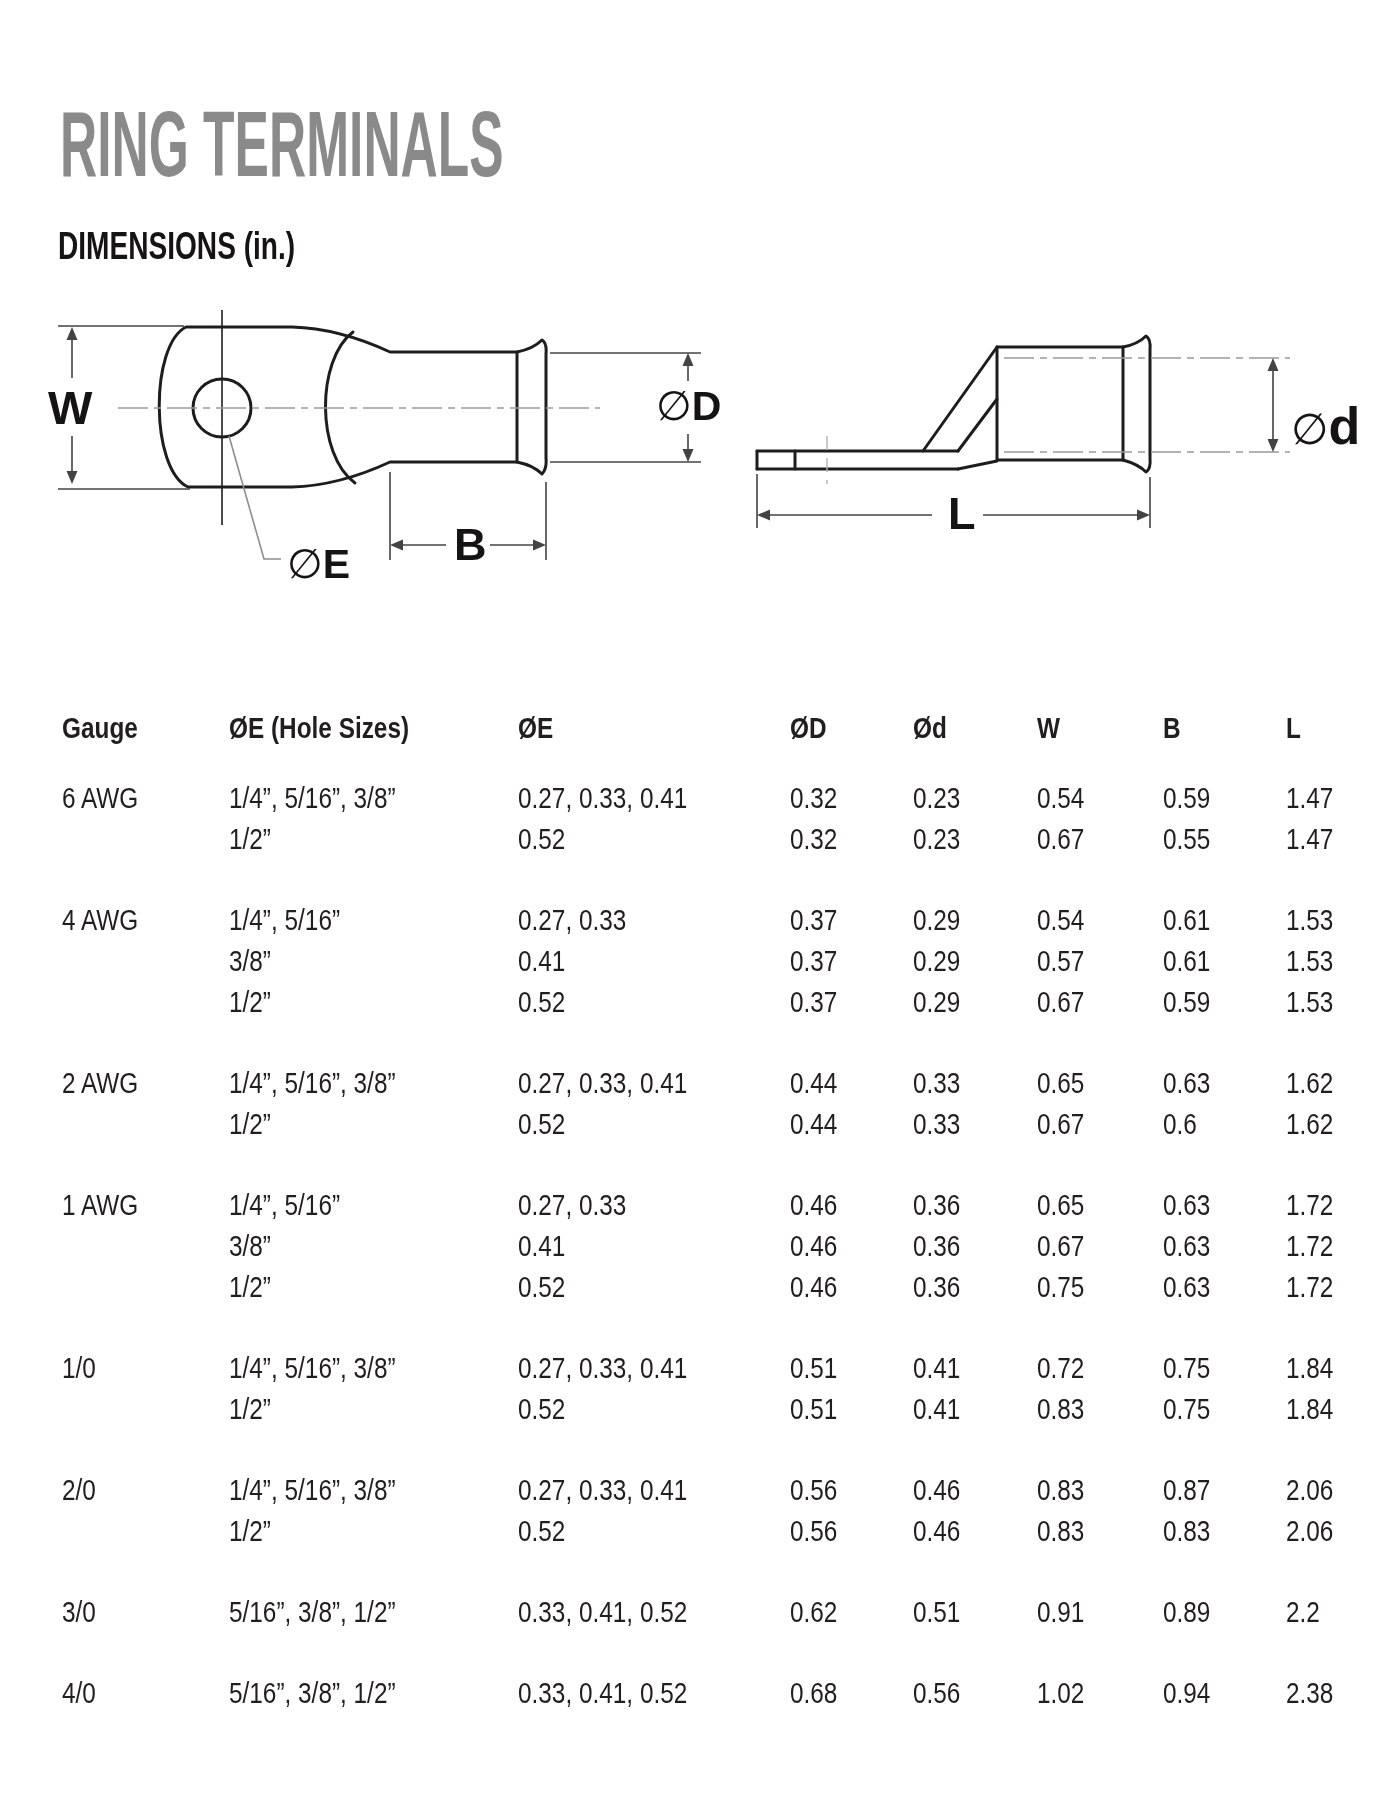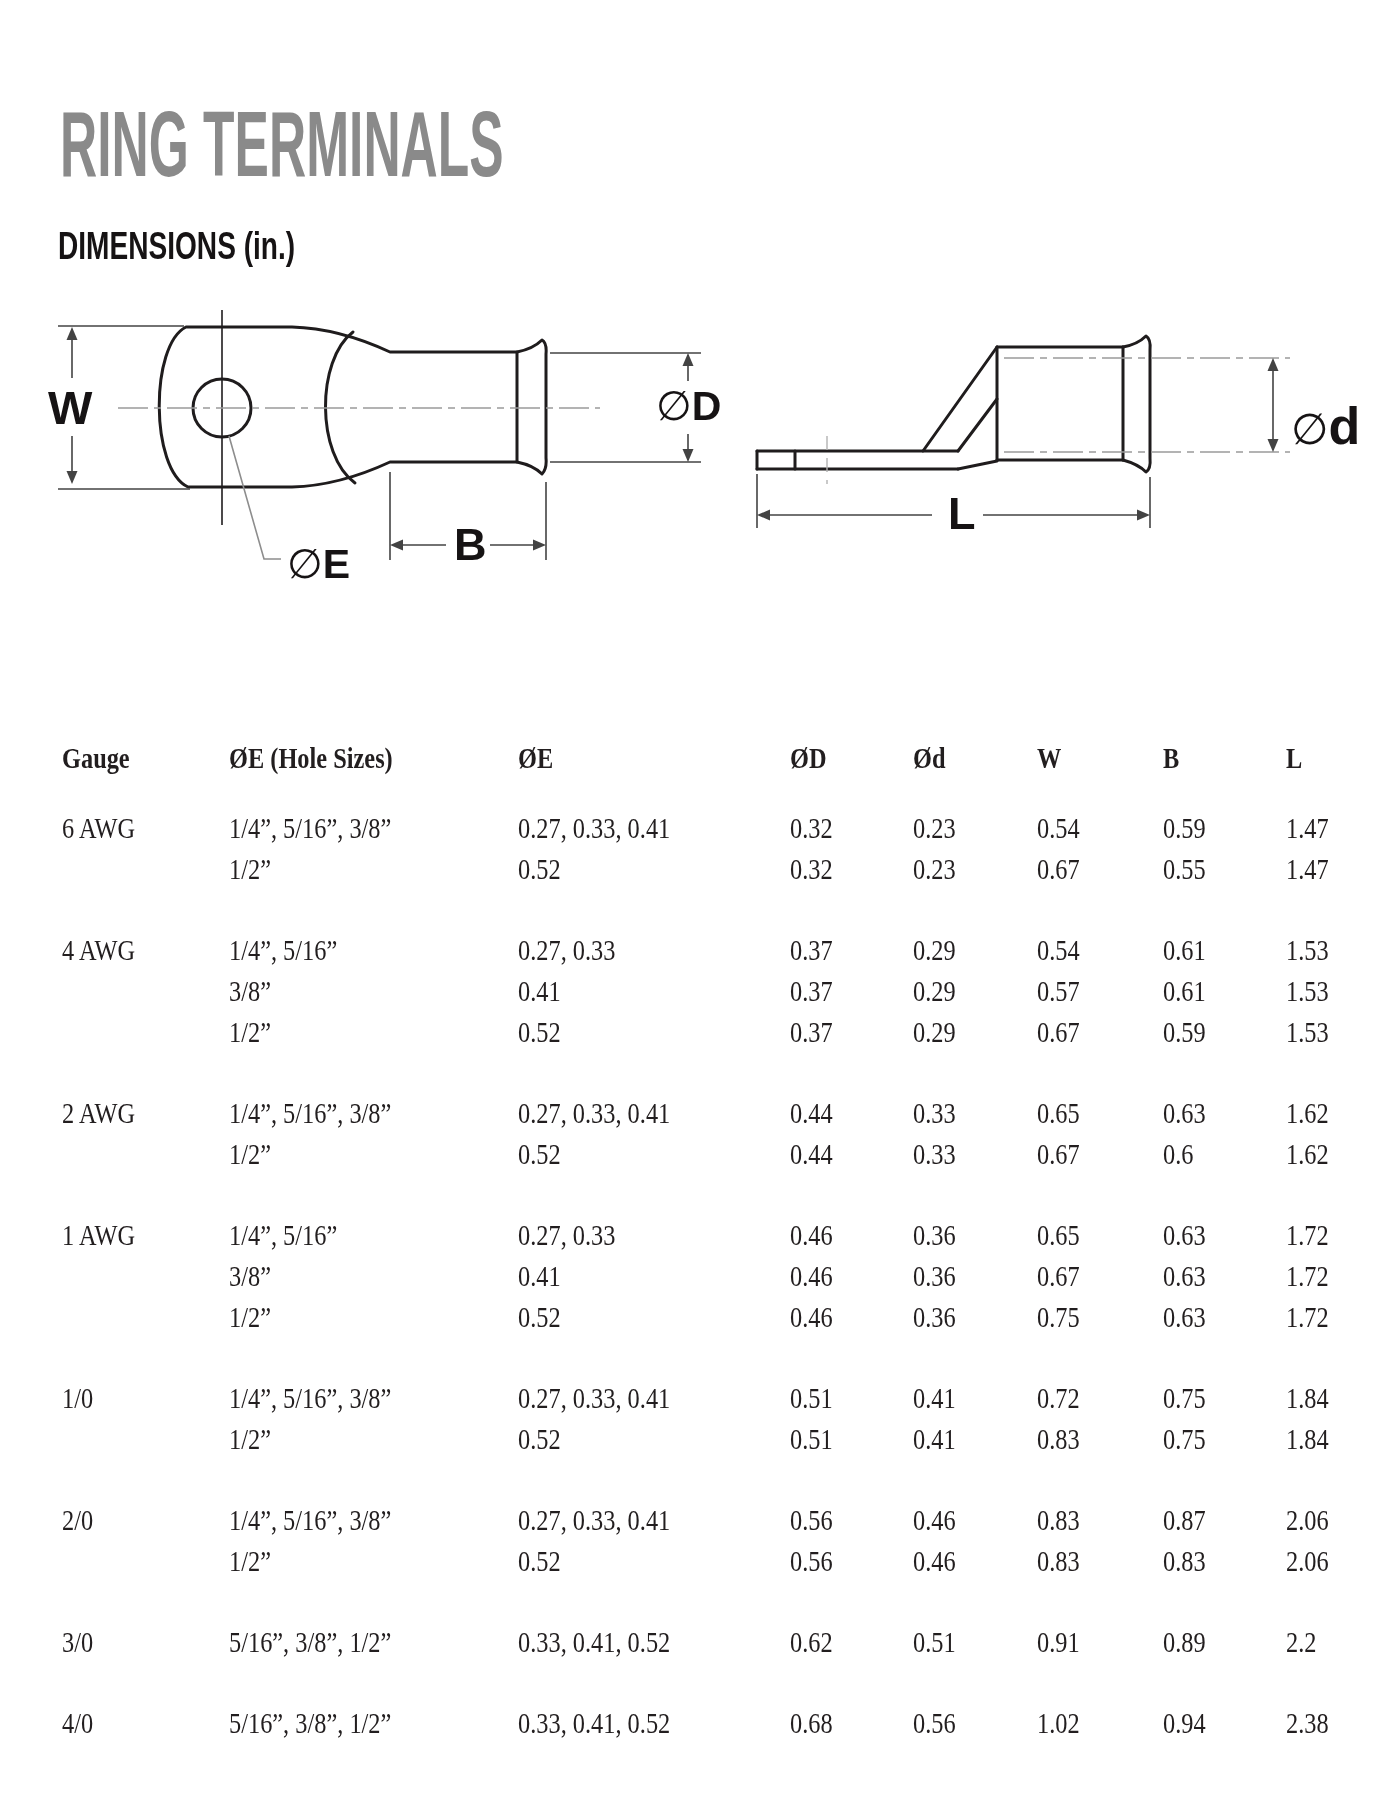--- a/index.html
+++ b/index.html
@@ -6,21 +6,21 @@
   .page{position:relative;width:1400px;height:1812px;background:#ffffff;overflow:hidden;
         font-family:"Liberation Sans",sans-serif;color:#221e1f;}
   .page-title{position:absolute;left:60px;top:98px;font-size:92px;font-weight:bold;
         letter-spacing:0px;line-height:1;color:#8a8a8a;transform:scaleX(0.56);transform-origin:0 0;
         white-space:nowrap;}
   .page-subtitle{position:absolute;left:58px;top:226px;font-size:39px;font-weight:bold;line-height:1;
         color:#161314;transform:scaleX(0.72);transform-origin:0 0;white-space:nowrap;}
   .drawing{position:absolute;left:0;top:0;width:1400px;height:640px;}
   .dim-letter{font-weight:bold;}
   
-  .dim-table{position:absolute;left:0;top:738px;width:1400px;font-family:Liberation Serif, serif;}
+  .dim-table{position:absolute;left:0;top:708px;width:1400px;}
   .t-row{position:relative;height:41px;}
   .thead{margin-bottom:29px;}
   .block{margin-bottom:40px;}
   .cell{position:absolute;top:0;line-height:41px;font-size:29px;white-space:nowrap;
         transform:scaleX(0.84);transform-origin:0 50%;}
   .thead .cell{font-weight:bold;}
   .c-gauge{left:62px;}
   .c-holes{left:229px;}
   .c-oe{left:518px;}
   .c-od{left:790px;}

